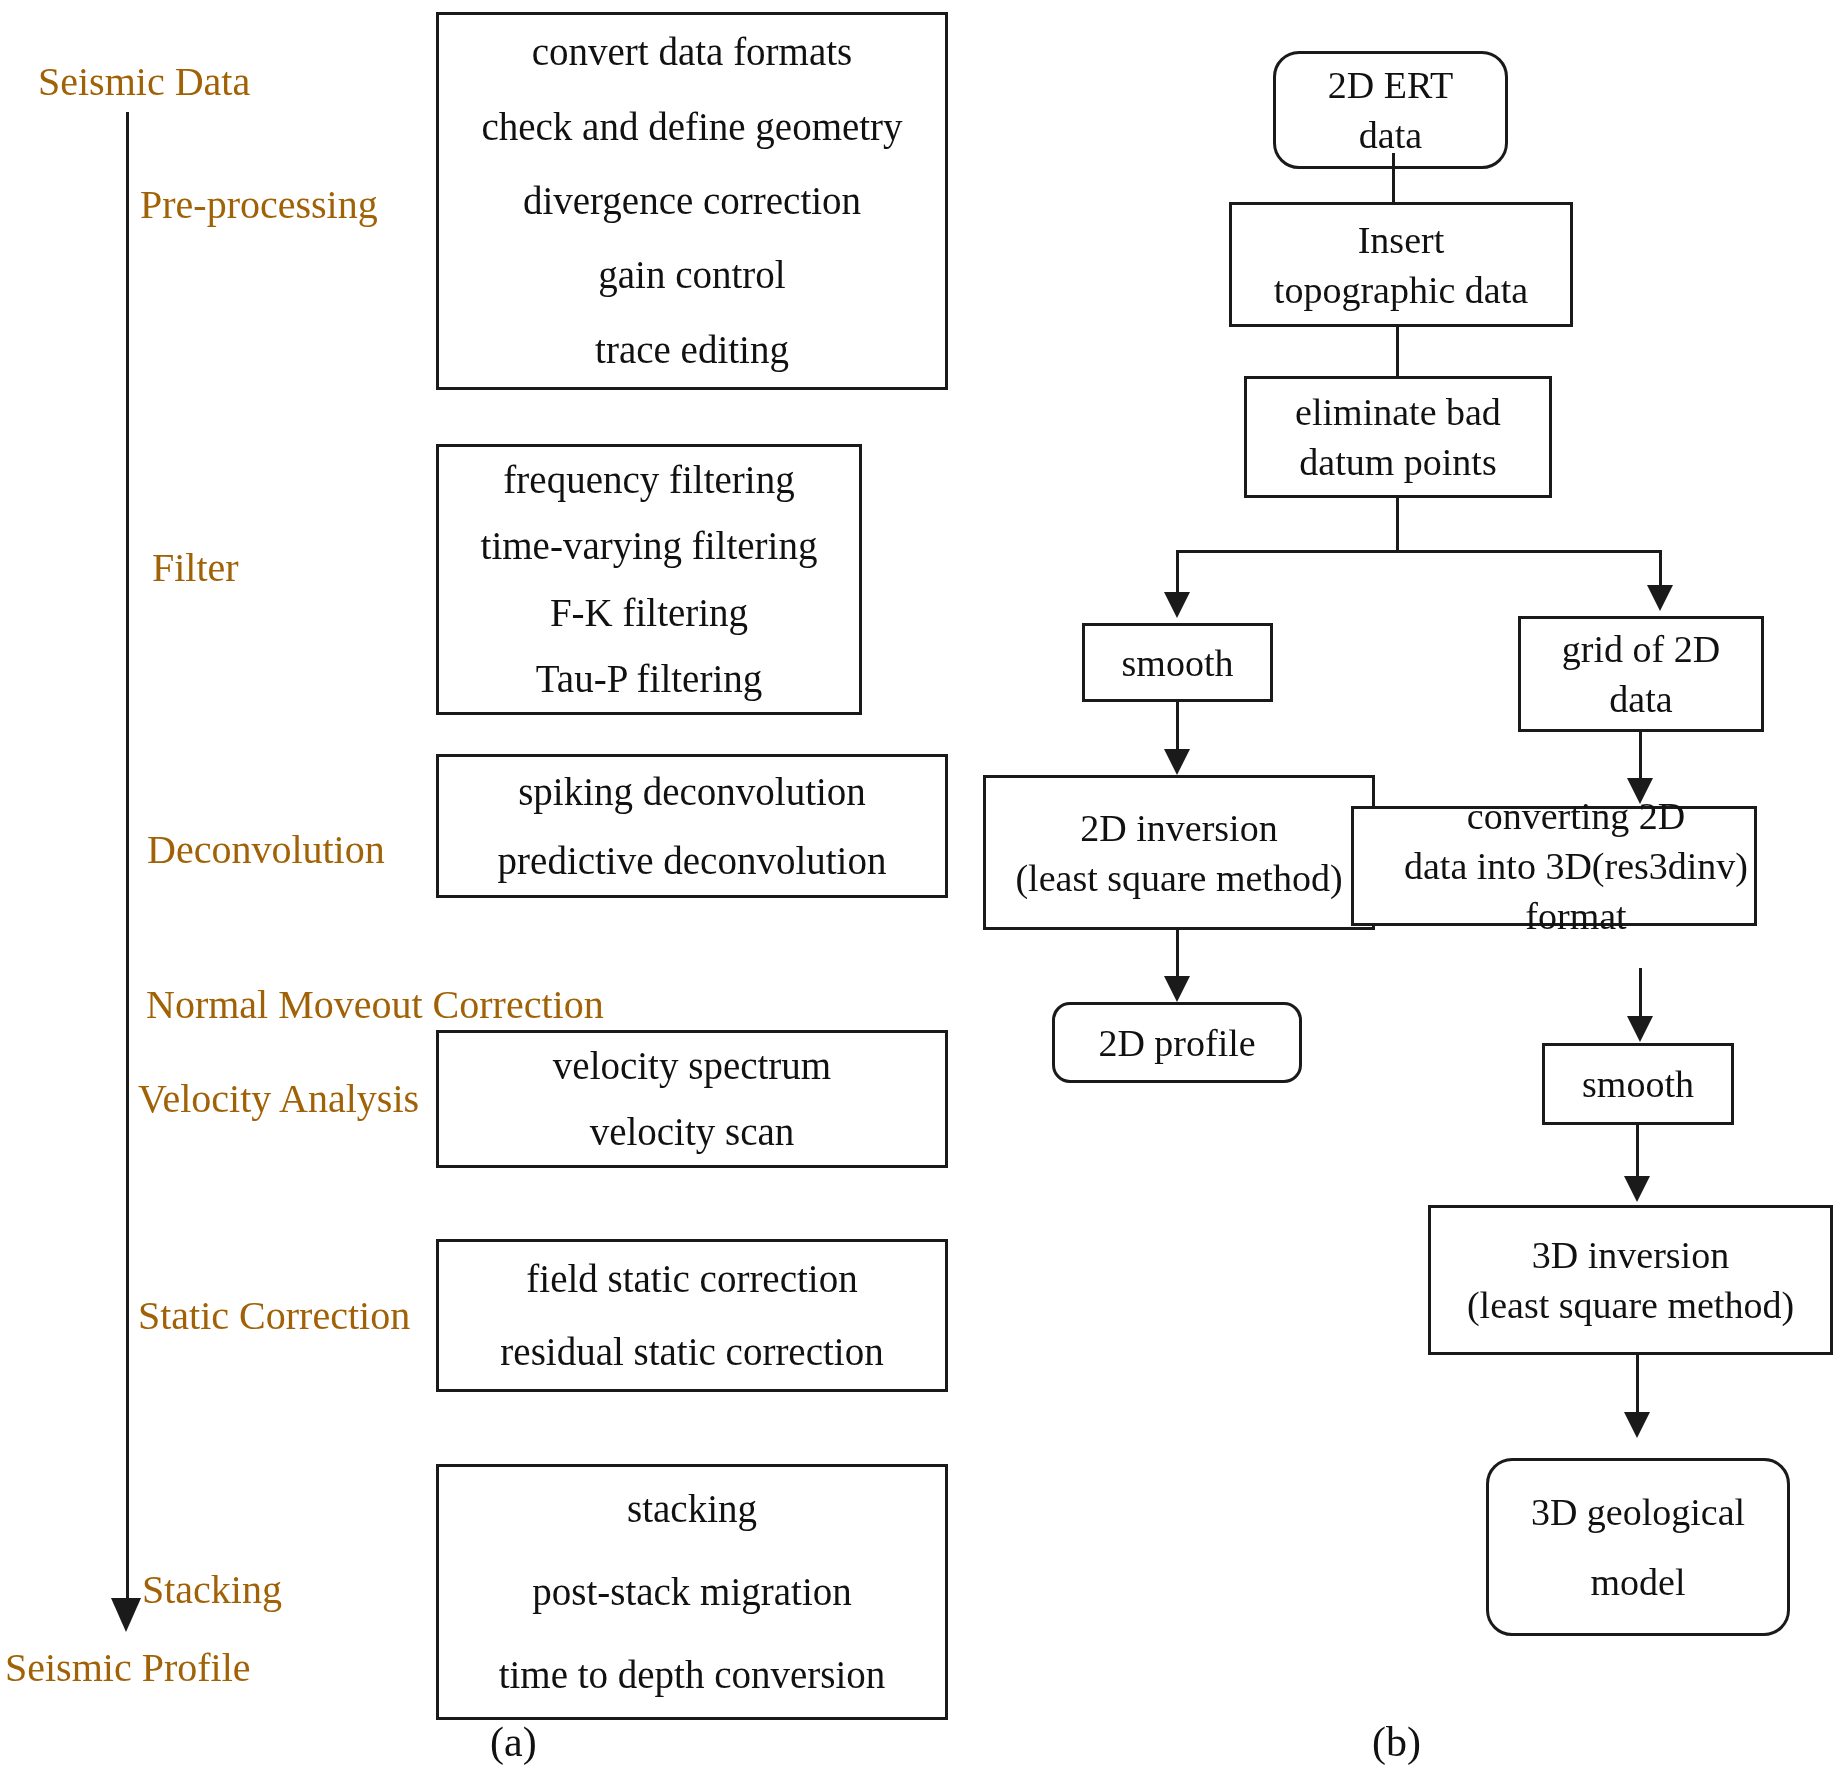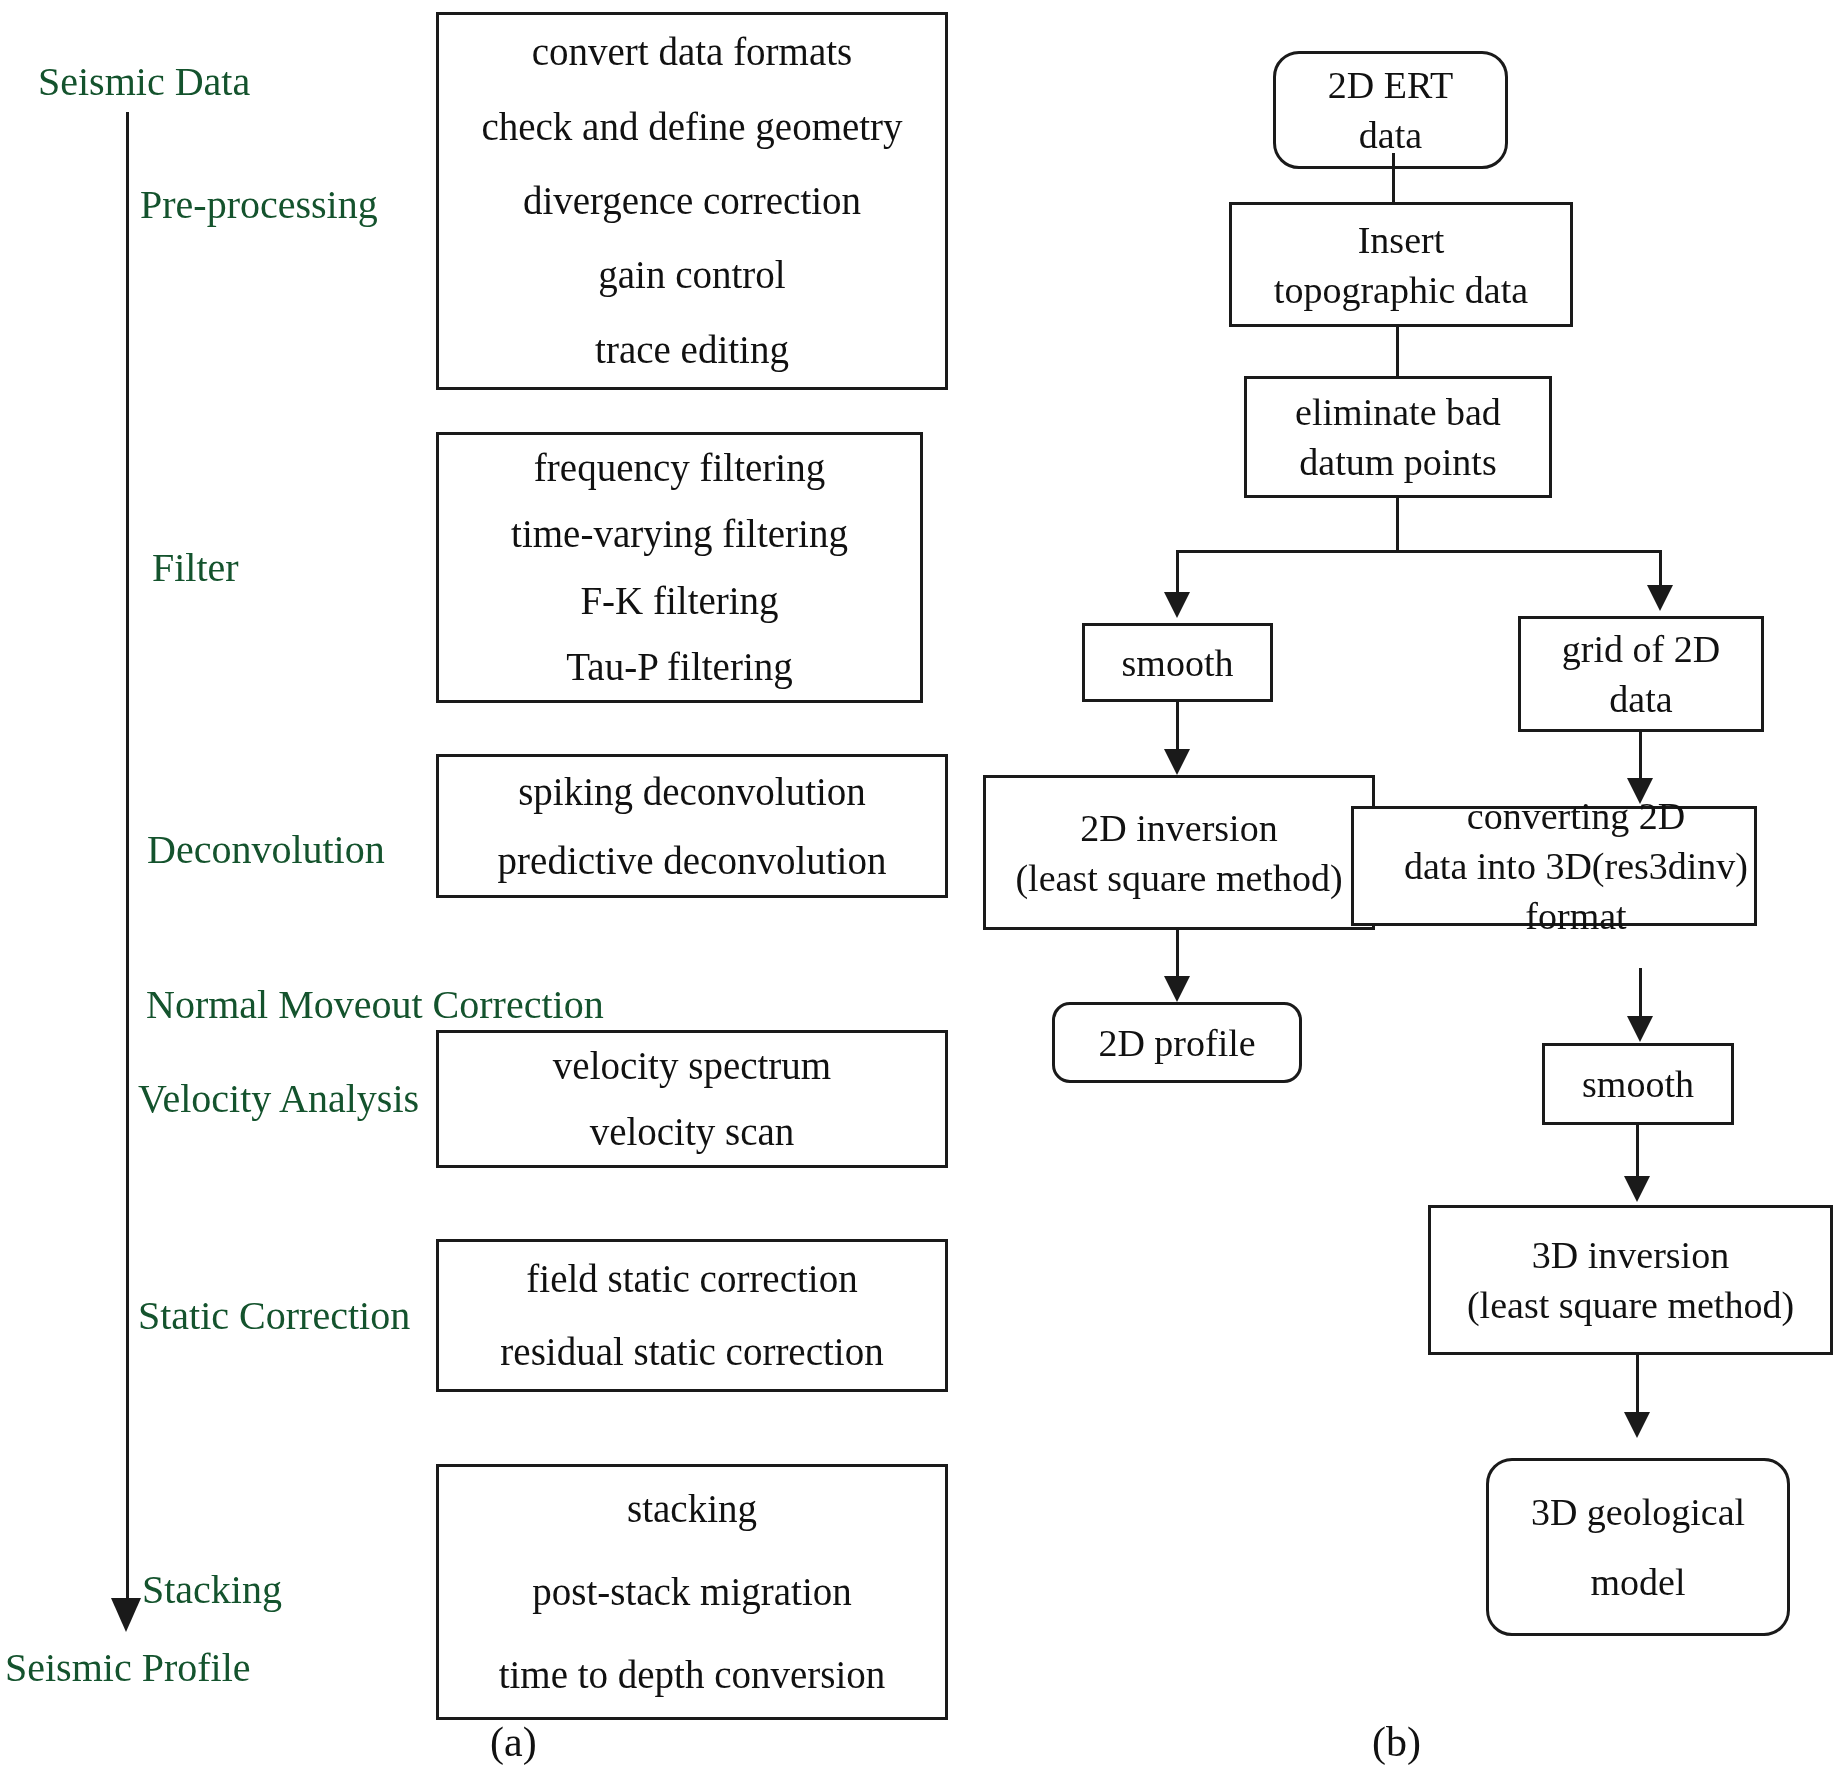--- a/index.html
+++ b/index.html
@@ -8,21 +8,21 @@
     width:1845px;height:1775px;
     background:#ffffff;
     font-family:"Liberation Serif","DejaVu Serif",serif;
     color:#111111;
     overflow:hidden;
   }
   
   .label{
     position:absolute;
     font-size:40px;line-height:48px;
-    white-space:nowrap;color:#14532d;
+    white-space:nowrap;color:#a16207;
   }
   .abox{
     position:absolute;
     border:3px solid #1a1a1a;
     background:#ffffff;
     box-sizing:border-box;
     display:flex;flex-direction:column;
     justify-content:space-around;align-items:center;
     text-align:center;
   }
@@ -81,21 +81,21 @@
   <div class="label" style="left:5px;top:1644px;">Seismic Profile</div>
 
   <div class="abox" style="left:436px;top:12px;width:512px;height:378px;">
     <div class="row">convert data formats</div>
     <div class="row">check and define geometry</div>
     <div class="row">divergence correction</div>
     <div class="row">gain control</div>
     <div class="row">trace editing</div>
   </div>
 
-  <div class="abox" style="left:436px;top:432px;width:487px;height:271px;">
+  <div class="abox" style="left:436px;top:444px;width:426px;height:271px;">
     <div class="row">frequency filtering</div>
     <div class="row">time-varying filtering</div>
     <div class="row">F-K filtering</div>
     <div class="row">Tau-P filtering</div>
   </div>
 
   <div class="abox" style="left:436px;top:754px;width:512px;height:144px;">
     <div class="row">spiking deconvolution</div>
     <div class="row">predictive deconvolution</div>
   </div>

